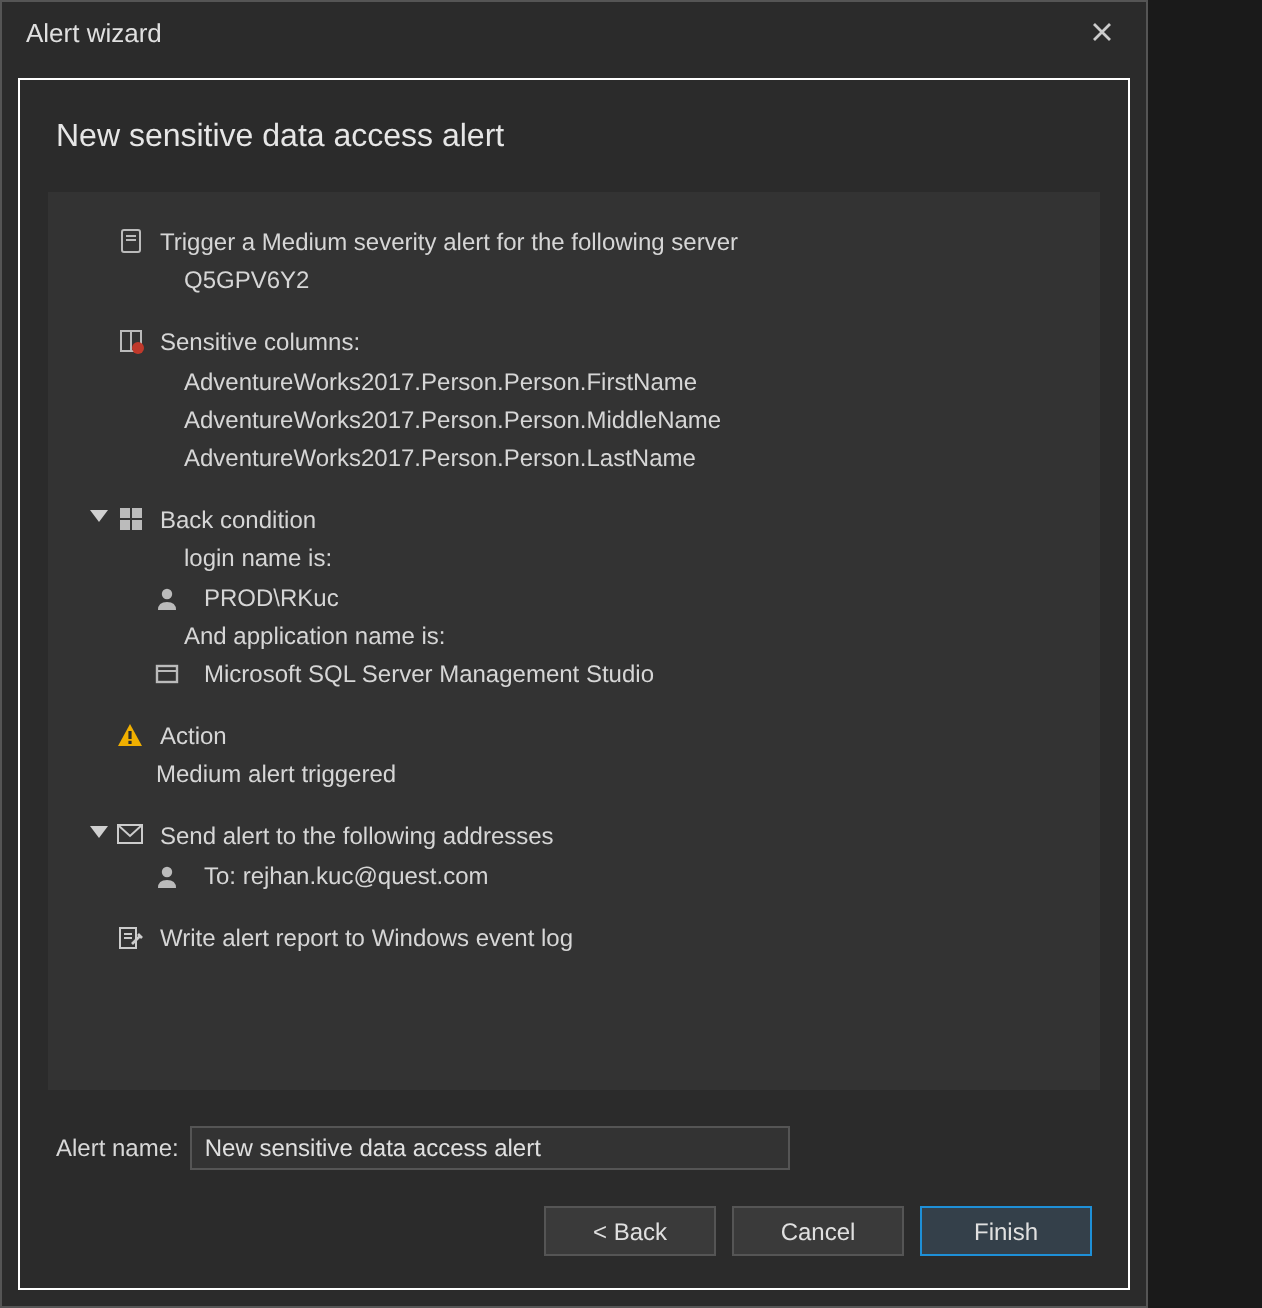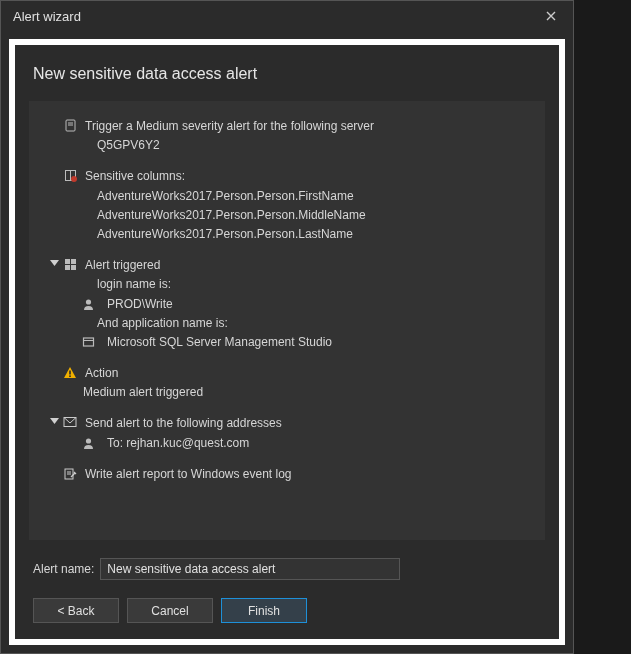--- a/index.html
+++ b/index.html
@@ -36,21 +36,21 @@
     display: flex;
     align-items: center;
     justify-content: center;
     color: #ccc;
     cursor: pointer;
   }
   .titlebar .close svg { width: 10px; height: 10px; }
   .inner {
     flex: 1;
     margin: 8px;
-    border: 6px solid #ffffff;
+    border: 1px solid #ffffff;
     background: #2b2b2b;
     display: flex;
     flex-direction: column;
     padding: 14px 14px 14px 14px;
   }
   .heading {
     font-size: 16px;
     color: #e6e6e6;
     padding: 6px 4px 18px 4px;
   }
@@ -97,20 +97,21 @@
     border: 1px solid #555;
     color: #e0e0e0;
     height: 22px;
     padding: 2px 6px;
     width: 300px;
     font-family: inherit;
     font-size: 12px;
   }
   .button-row {
     display: flex;
+    justify-content: flex-end;
     gap: 8px;
     padding: 14px 4px 2px 4px;
   }
   .btn {
     min-width: 86px;
     height: 25px;
     background: #3a3a3a;
     border: 1px solid #555;
     color: #e0e0e0;
     font-family: inherit;
@@ -180,31 +181,31 @@
             </svg>
         </div>
         <div class="icon-col">
           <svg width="13" height="13" viewBox="0 0 13 13">
             <rect x="1" y="1" width="5" height="5" fill="#bbb"></rect>
             <rect x="7" y="1" width="5" height="5" fill="#bbb"></rect>
             <rect x="1" y="7" width="5" height="5" fill="#bbb"></rect>
             <rect x="7" y="7" width="5" height="5" fill="#bbb"></rect>
           </svg>
         </div>
-        <div style="padding-left:6px;">Alert triggered</div>
+        <div style="padding-left:6px;">Back condition</div>
       </div>
       <div class="cond-label">login name is:</div>
       <div class="cond-line">
         <div class="ic">
           <svg width="13" height="13" viewBox="0 0 13 13">
             <circle cx="6.5" cy="4" r="2.6" fill="#bbb"></circle>
             <path d="M2 12 Q2 8 6.5 8 Q11 8 11 12 Z" fill="#bbb"></path>
           </svg>
         </div>
-        <div class="txt">PROD\Write</div>
+        <div class="txt">PROD\RKuc</div>
       </div>
       <div class="cond-label">And application name is:</div>
       <div class="cond-line">
         <div class="ic">
           <svg width="13" height="13" viewBox="0 0 13 13">
             <rect x="1.5" y="2" width="10" height="8" fill="none" stroke="#bbb" stroke-width="1.2"></rect>
             <line x1="1.5" y1="4.5" x2="11.5" y2="4.5" stroke="#bbb" stroke-width="1"></line>
           </svg>
         </div>
         <div class="txt">Microsoft SQL Server Management Studio</div>

